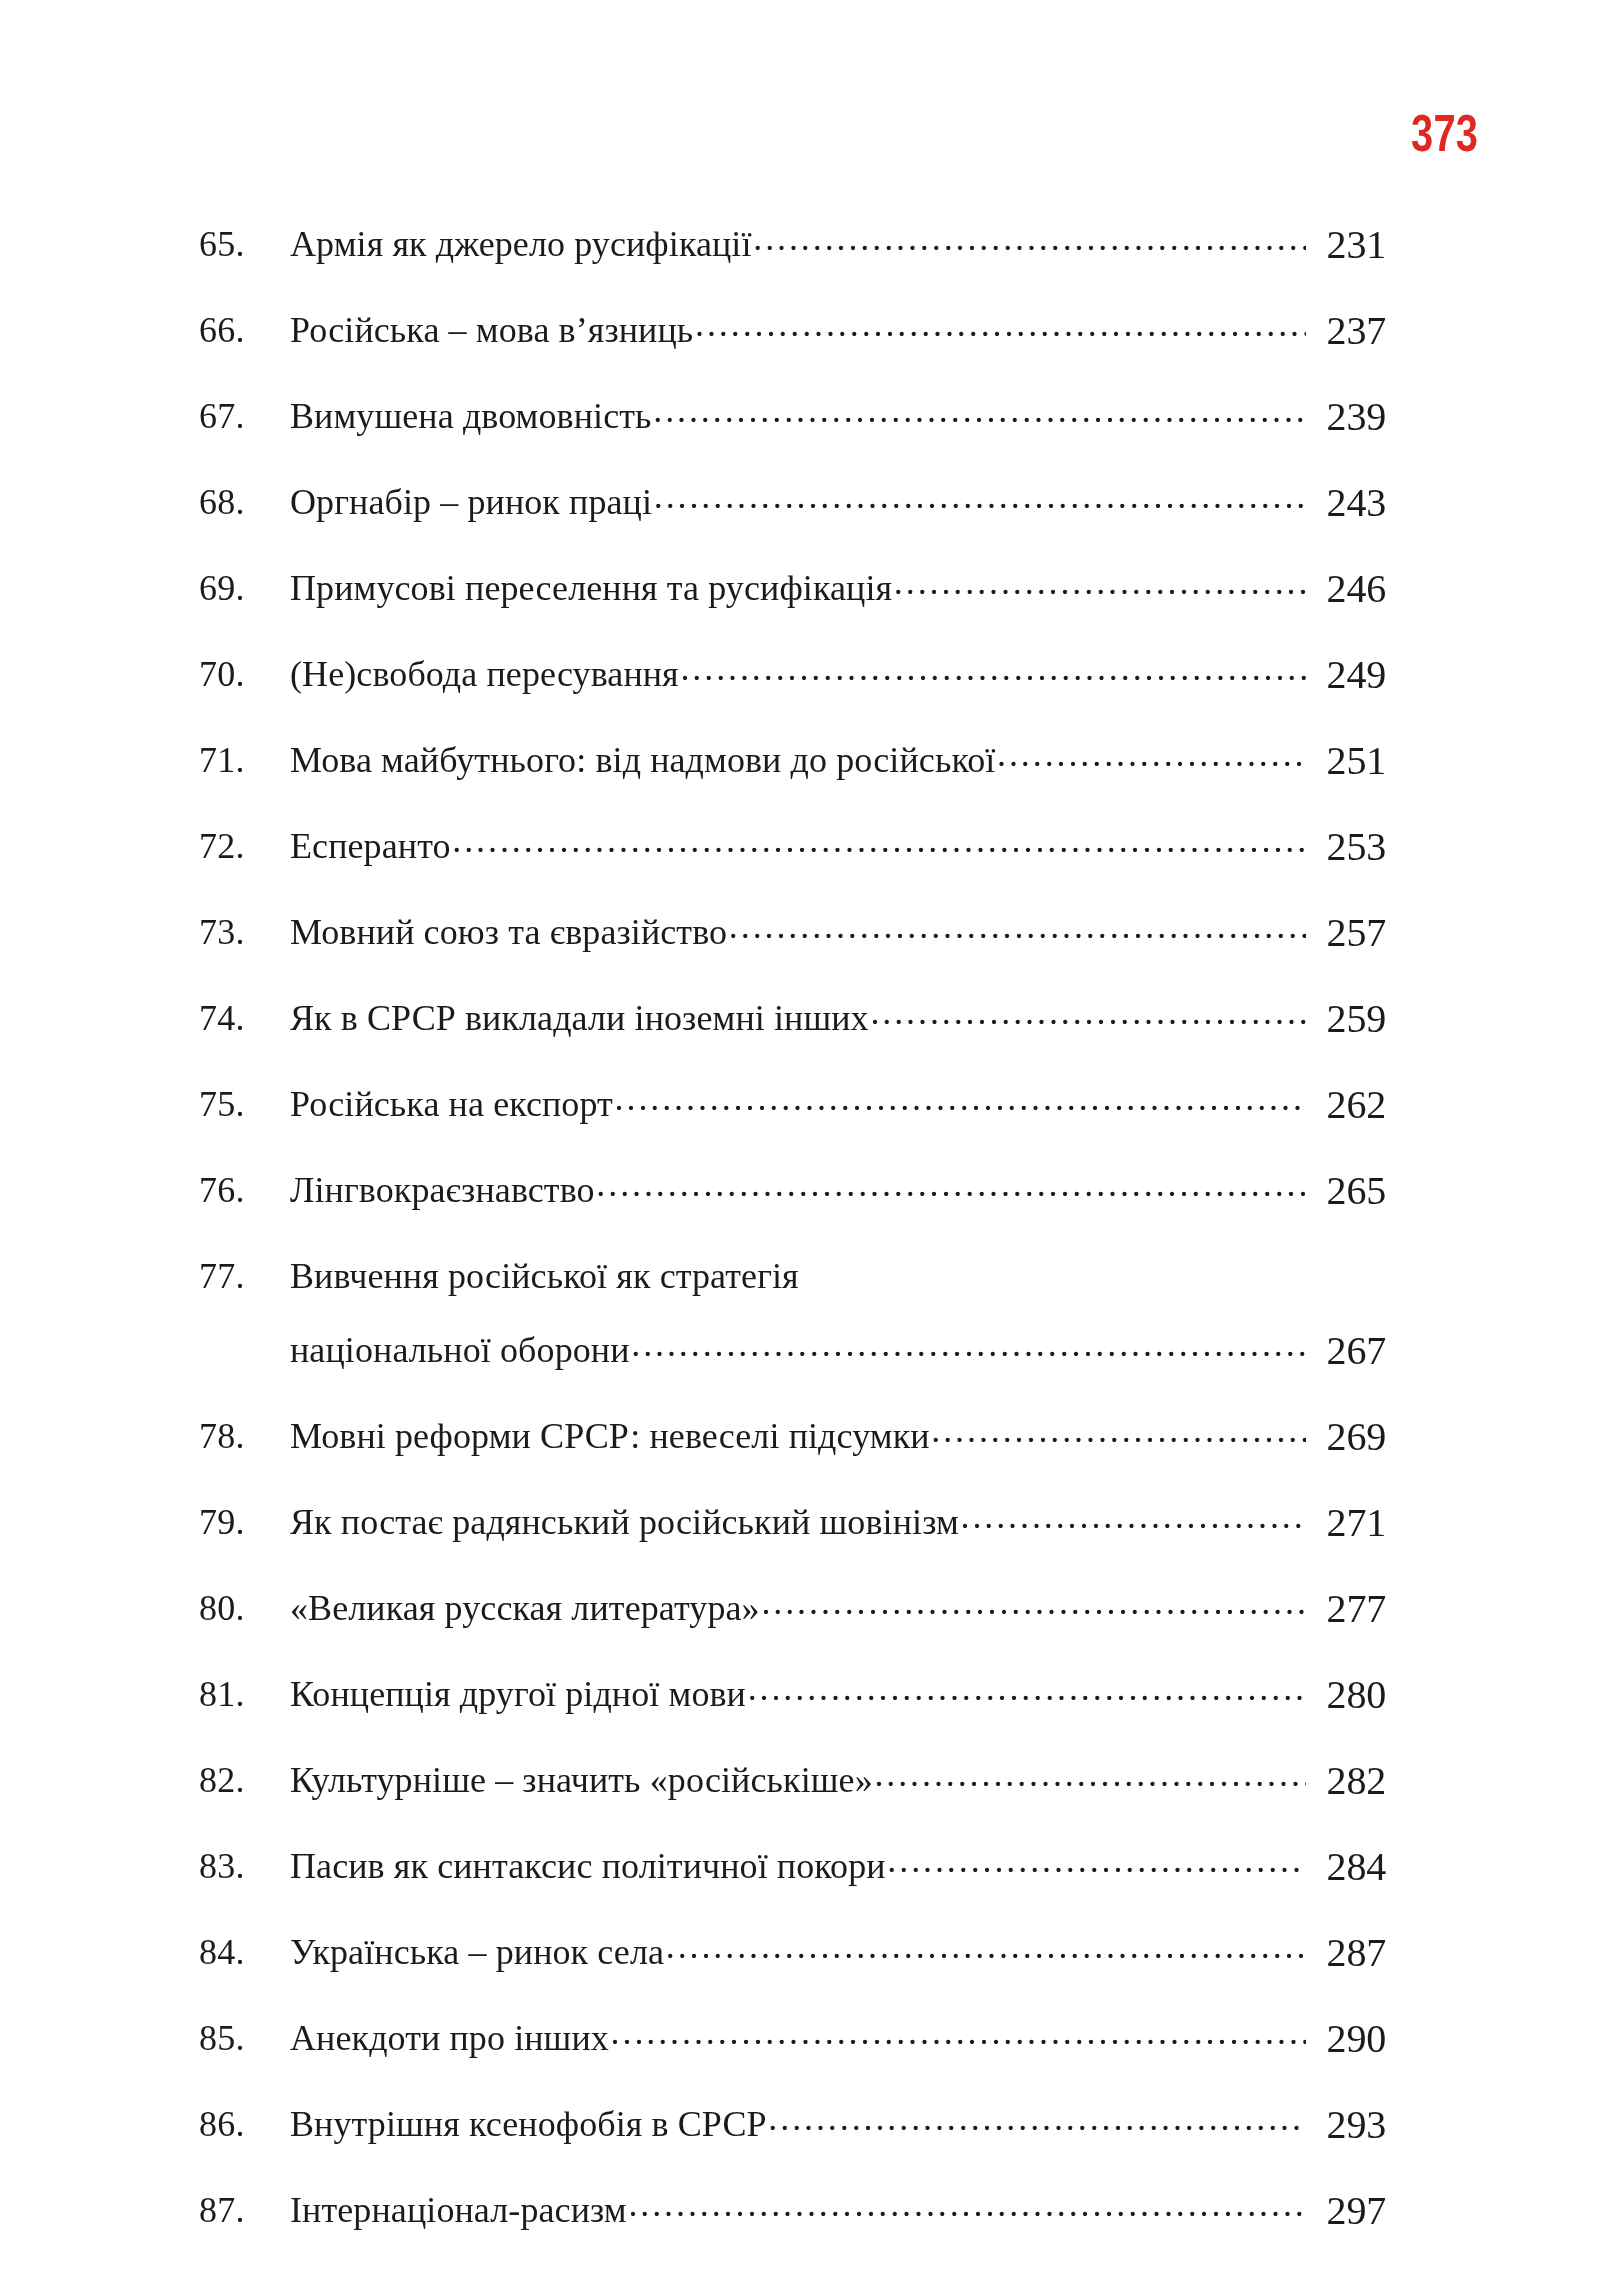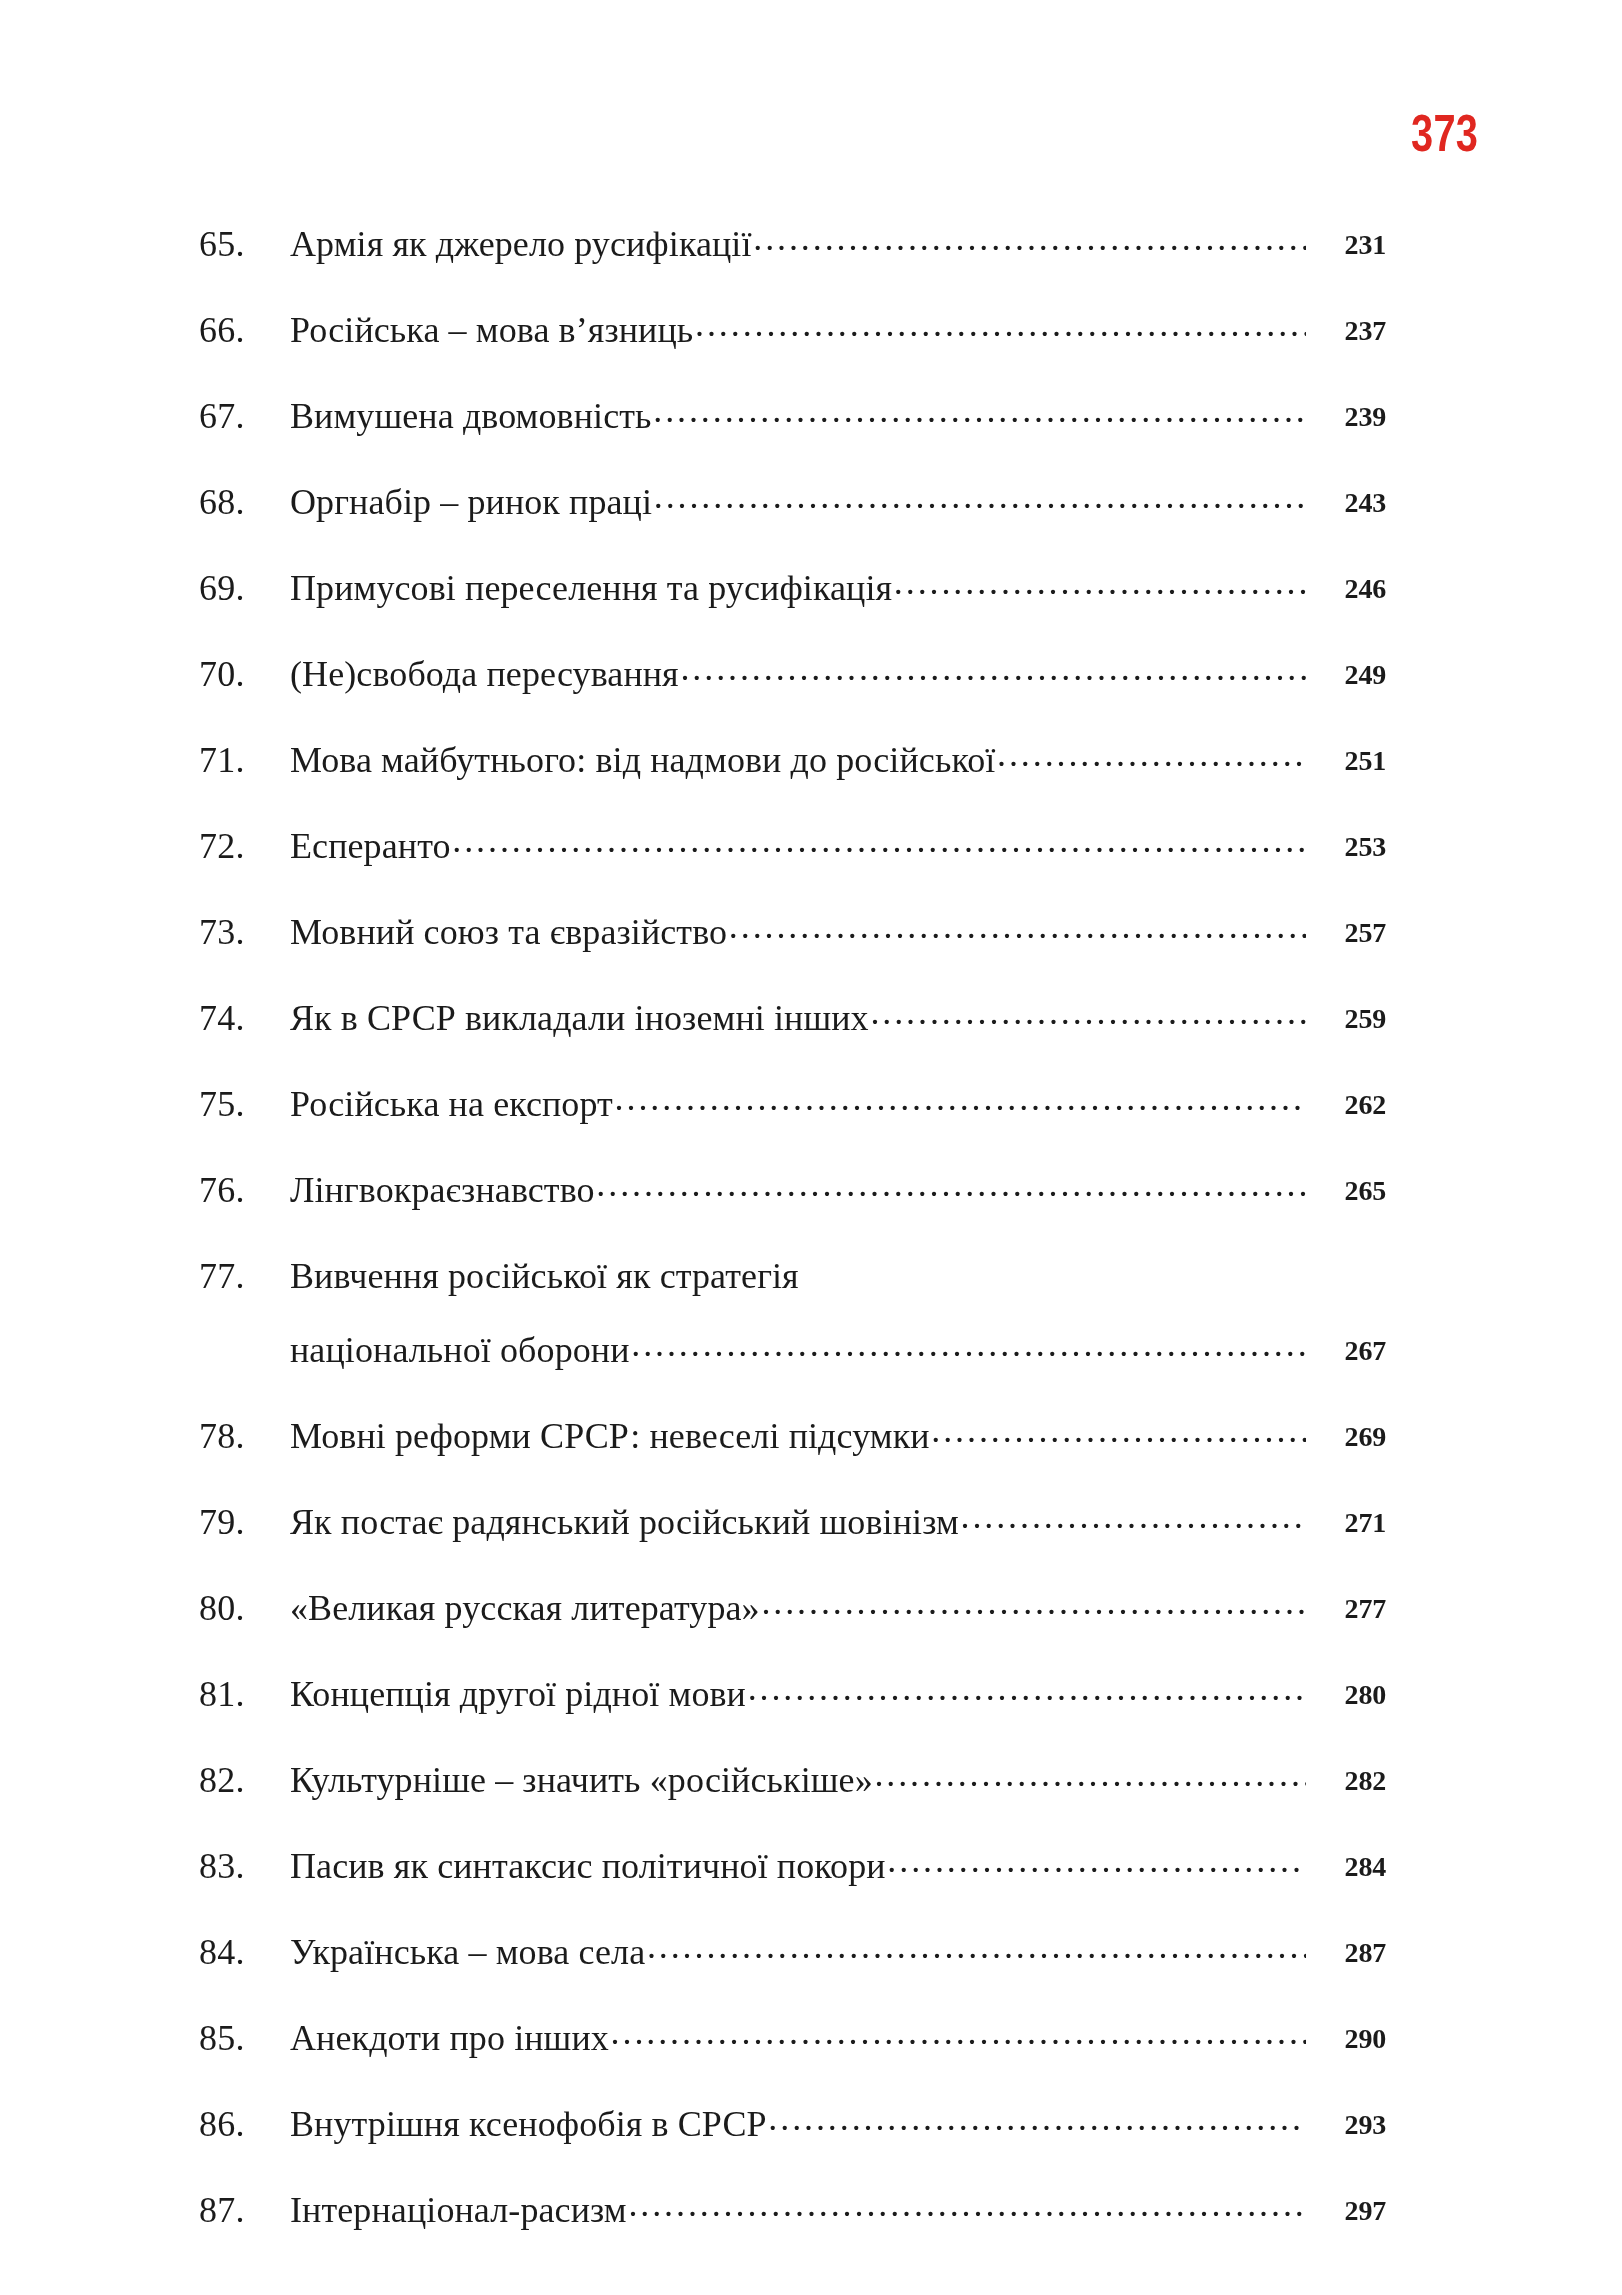--- a/index.html
+++ b/index.html
@@ -94,22 +94,22 @@
     bottom: 0;
     white-space: nowrap;
     letter-spacing: 2.9px;
     font-size: 36px;
     line-height: 1em;
     color: #1b1b1b;
   }
 
   .toc-page {
     flex: 0 0 auto;
-    font-weight: 700;
-    font-size: 28px;
+    font-weight: 400;
+    font-size: 40px;
     text-align: right;
     min-width: 78px;
     letter-spacing: -0.2px;
   }
 </style>
 </head>
 <body>
 
 <div class="page" style="background: rgb(255, 255, 255); color: rgb(27, 27, 27);">
 
@@ -306,21 +306,21 @@
             <span class="toc-title">Пасив як синтаксис політичної покори</span>
             <span class="toc-leader"></span>
             <span class="toc-page">284</span>
           </div>
         </div>
       </div>
       <div class="toc-entry">
         <div class="toc-num">84.</div>
         <div class="toc-body">
           <div class="toc-line">
-            <span class="toc-title">Українська – мова села</span>
+            <span class="toc-title">Українська – ринок села</span>
             <span class="toc-leader"></span>
             <span class="toc-page">287</span>
           </div>
         </div>
       </div>
       <div class="toc-entry">
         <div class="toc-num">85.</div>
         <div class="toc-body">
           <div class="toc-line">
             <span class="toc-title">Анекдоти про інших</span>

